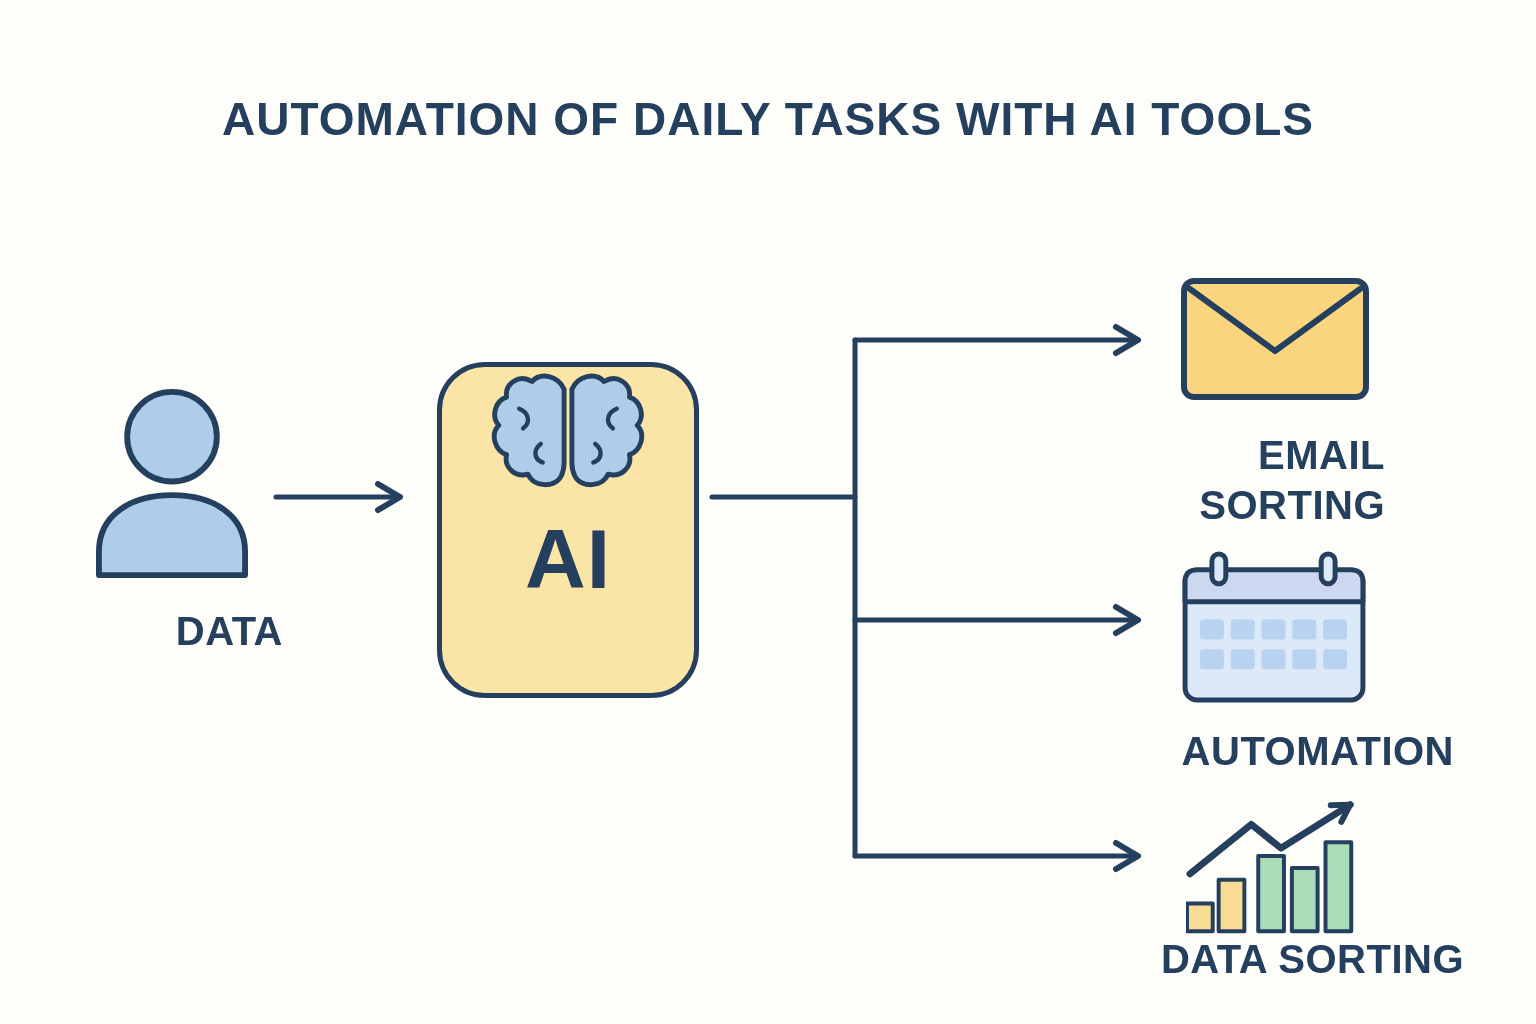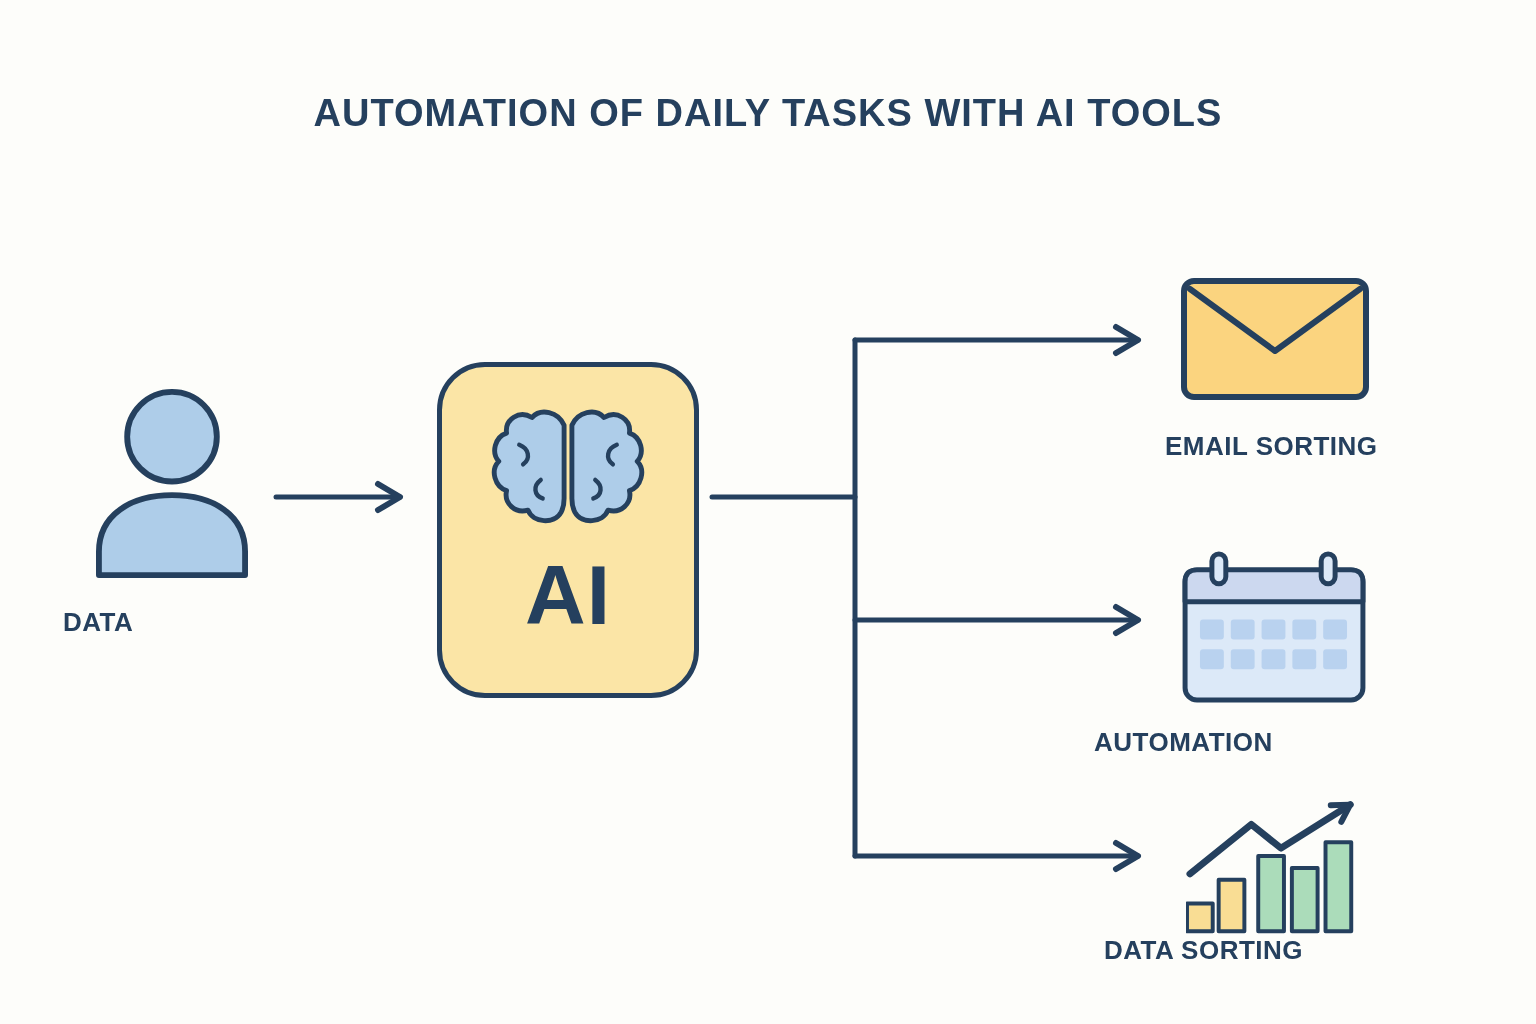--- a/index.html
+++ b/index.html
@@ -19,42 +19,41 @@
   body{
     background:var(--background);
     font-family:"Liberation Sans", sans-serif;
     color:var(--navy);
   }
   .canvas{position:relative;width:1536px;height:1024px;}
 
   .title{
     position:absolute;top:92px;left:0;width:1536px;
     text-align:center;
-    font-size:38px;font-weight:bold;letter-spacing:1px;
+    font-size:46px;font-weight:bold;letter-spacing:1px;
     color:var(--navy);
   }
 
   .connectors{position:absolute;top:0;left:0;width:1536px;height:1024px;}
 
   .node-label{
-    position:absolute;text-align:left;
-    font-size:26px;font-weight:bold;color:var(--navy);
+    position:absolute;text-align:right;
+    font-size:40px;font-weight:bold;color:var(--navy);
     line-height:1.25;letter-spacing:0.5px;
   }
 
   .user-icon{position:absolute;left:88px;top:388px;width:168px;height:190px;}
   .label-user{left:63px;top:606px;width:220px;}
 
   .ai-box{
     position:absolute;left:437px;top:362px;width:262px;height:336px;
     background:var(--yellow);
     border:5px solid var(--navy);
     border-radius:48px;
     display:flex;flex-direction:column;align-items:center;
-    padding-top:36px;
   }
   .brain-icon{width:156px;height:148px;}
   .ai-label{font-size:84px;font-weight:bold;color:var(--navy);line-height:1;margin-top:2px;letter-spacing:1px;}
 
   .email-icon{position:absolute;left:1180px;top:277px;width:190px;height:124px;}
   .label-email{left:1165px;top:430px;width:220px;}
 
   .calendar-icon{position:absolute;left:1182px;top:550px;width:184px;height:154px;}
   .label-scheduling{left:1094px;top:726px;width:360px;}
 

